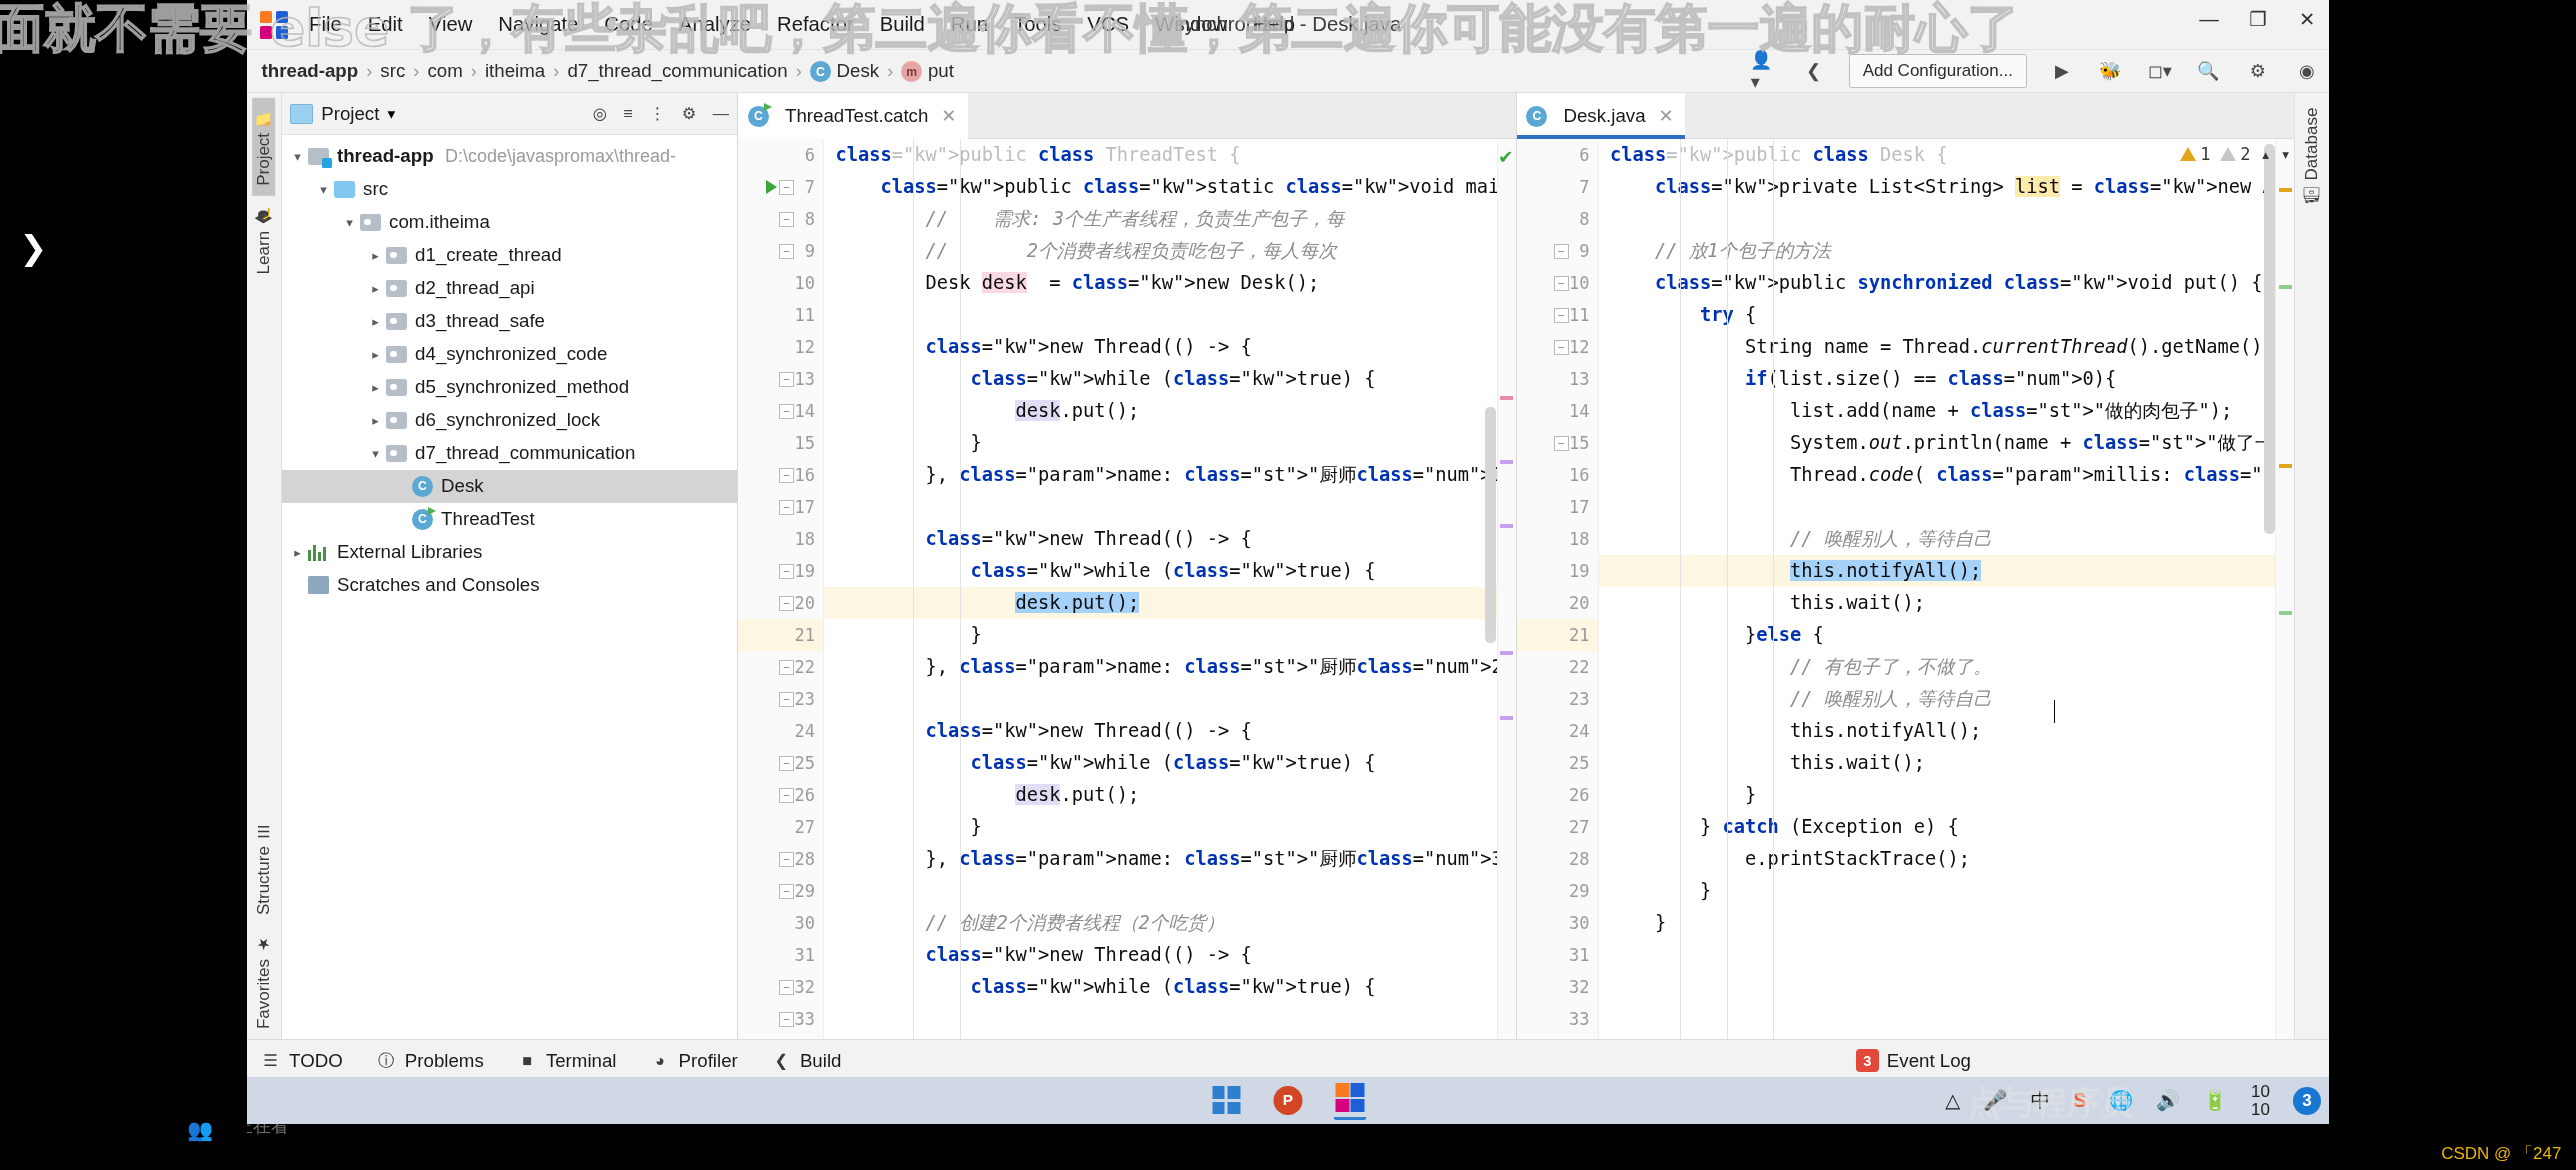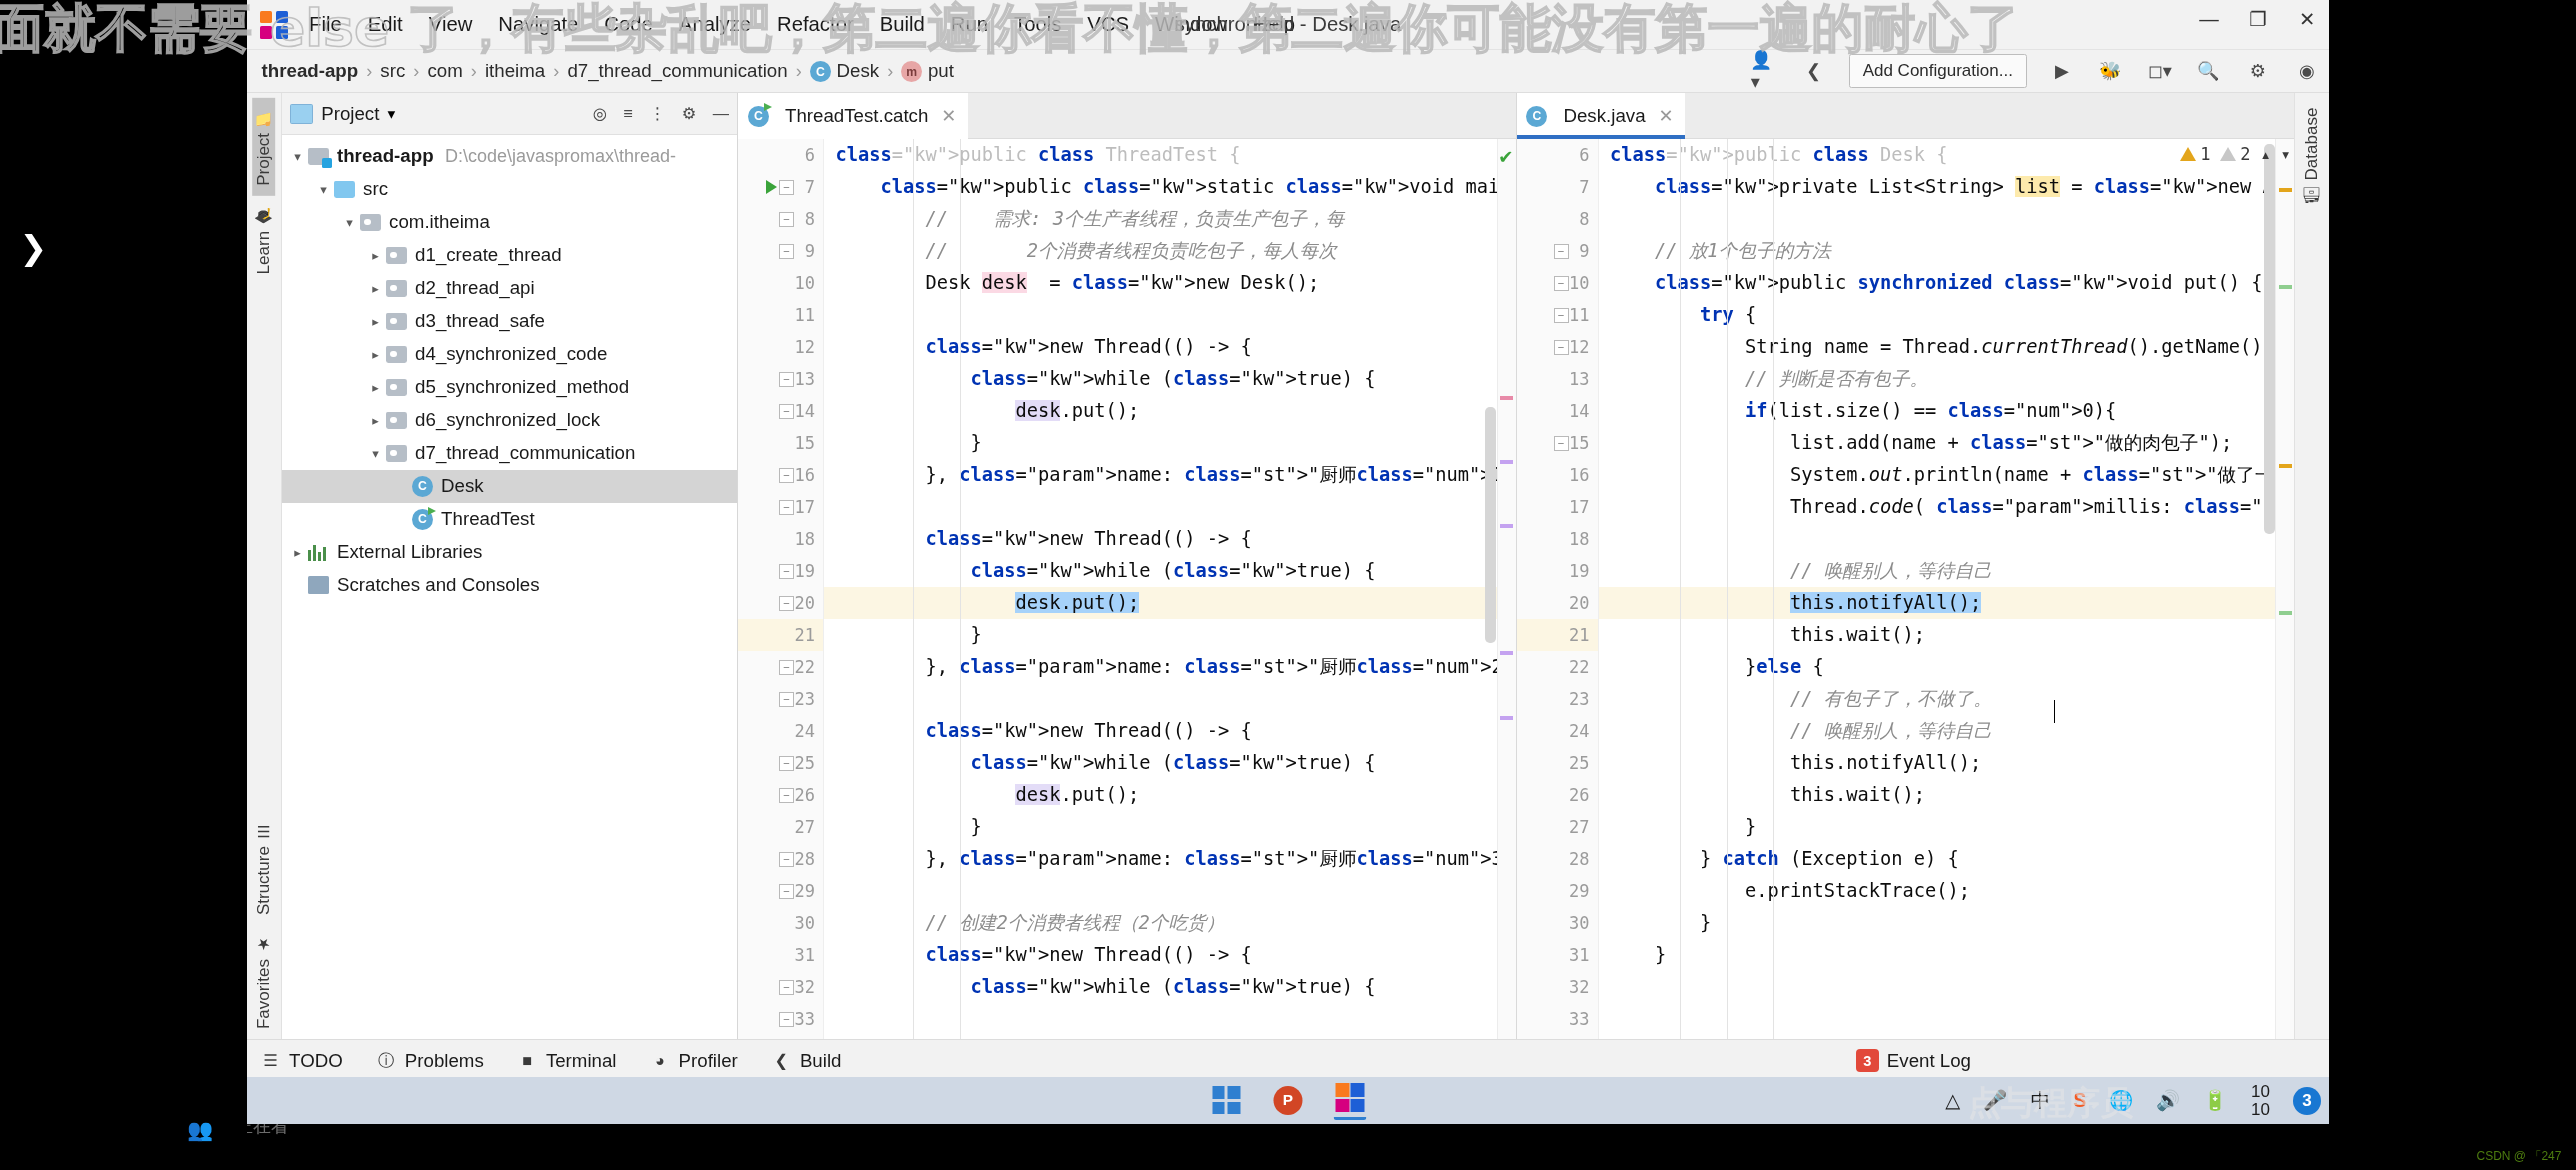--- a/index.html
+++ b/index.html
@@ -155,21 +155,21 @@
   .winlogo i{background:#2f7fd0;display:block;}
   .ppt{width:29px;height:29px;border-radius:50%;background:#d24625;color:#fff;font-size:15.4px;font-weight:700;
        display:flex;align-items:center;justify-content:center;}
   .idea-tb{width:29px;height:29px;position:relative;display:grid;grid-template-columns:1fr 1fr;grid-template-rows:1fr 1fr;gap:1.6px;}
   .idea-tb i{display:block;}
   .tb-active{border-bottom:3.3px solid #2f7fd0;padding-bottom:2.4px;}
   .tb-right2{position:absolute;right:8.1px;display:flex;align-items:center;gap:23px;font-size:19.5px;color:#1b1b1b;}
   .clock{font-size:17px;line-height:1.05;text-align:center;color:#1b1b1b;}
   .bluecircle{width:28px;height:28px;border-radius:50%;background:#1877d2;color:#fff;font-size:17px;font-weight:700;
               display:flex;align-items:center;justify-content:center;}
-  .csdn{position:absolute;right:14.6px;bottom:6.5px;font-size:12px;color:#4d7c0f;z-index:70;}
+  .csdn{position:absolute;right:14.6px;bottom:6.5px;font-size:17px;color:#eab308;z-index:70;}
 
   
   .outrail{position:absolute;left:0;top:0;width:247px;height:1171px;background:#000;z-index:10;}
   .chev{position:absolute;left:19.5px;top:228px;color:#fff;font-size:33px;}
   .mini-ico{position:absolute;left:187px;top:1118px;color:#5a5a5a;font-size:21px;}
   .people{position:absolute;left:207px;top:1114px;color:#6d6d6d;font-size:18px;white-space:nowrap;}
   .rightblack{position:absolute;left:2329px;top:0;width:247px;height:1171px;background:#000;z-index:10;}
 </style>
 </head>
 <body>
@@ -489,21 +489,20 @@
               <div class="indentguide" style="left:128px"></div>
               <div class="indentguide" style="left:174px"></div>
               <div class="caret" style="left:455px;top:561px;"></div>
             <div class="cline" style="color: rgb(189, 189, 189);"><span <span="" class="kw">class</span>="kw"&gt;public <span class="kw">class</span> Desk {</div>
                 <div class="cline">    <span <span="" class="kw">class</span>="kw"&gt;private List&lt;String&gt; <span class="hl-yellow">list</span> = <span <span="" class="kw">class</span>="kw"&gt;new ArrayList&lt;&gt;();</div>
                 <div class="cline"></div>
                 <div class="cline">    <span class="cm">// 放1个包子的方法</span></div>
                 <div class="cline">    <span <span="" class="kw">class</span>="kw"&gt;public <span class="kw">synchronized</span> <span <span="" class="kw">class</span>="kw"&gt;void put() {</div>
                 <div class="cline">        <span class="kw">try</span> {</div>
                 <div class="cline">            String name = Thread.<span class="ital">currentThread</span>().getName();</div>
-                <div class="cline">            <span class="cm">// 判断是否有包子。</span></div>
                 <div class="cline">            <span class="kw">if</span>(list.size() == <span <span="" class="kw">class</span>="num"&gt;0){</div>
                 <div class="cline">                list.add(name + <span <span="" class="kw">class</span>="st"&gt;"做的肉包子");</div>
                 <div class="cline">                System.<span class="ital">out</span>.println(name + <span <span="" class="kw">class</span>="st"&gt;"做了一个肉包子~~");</div>
                 <div class="cline">                Thread.<span class="ital">code</span>( <span <span="" class="kw">class</span>="param"&gt;millis: <span <span="" class="kw">class</span>="num"&gt;2000);</div>
                 <div class="cline"></div>
                 <div class="cline">                <span class="cm">// 唤醒别人，等待自己</span></div>
                 <div class="cline cur">                <span class="hl-blue">this.notifyAll();</span></div>
                 <div class="cline">                this.wait();</div>
                 <div class="cline">            }<span class="kw">else</span> {</div>
                 <div class="cline">                <span class="cm">// 有包子了，不做了。</span></div>

